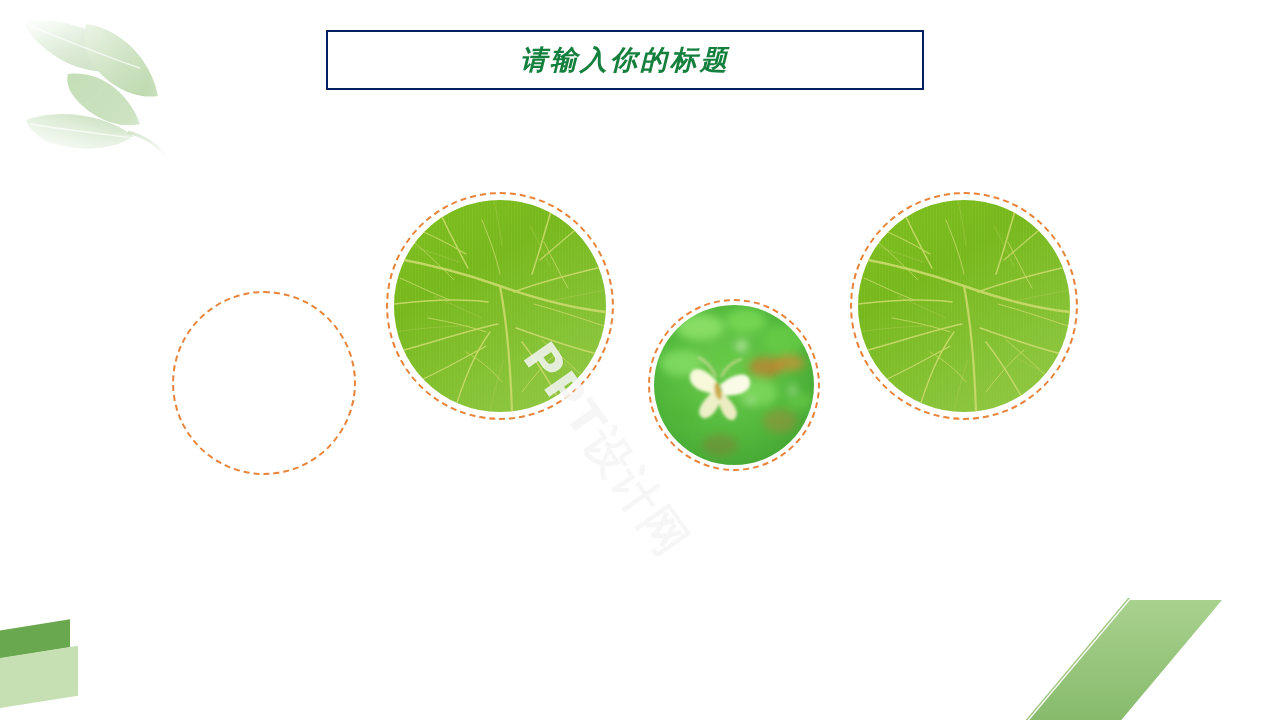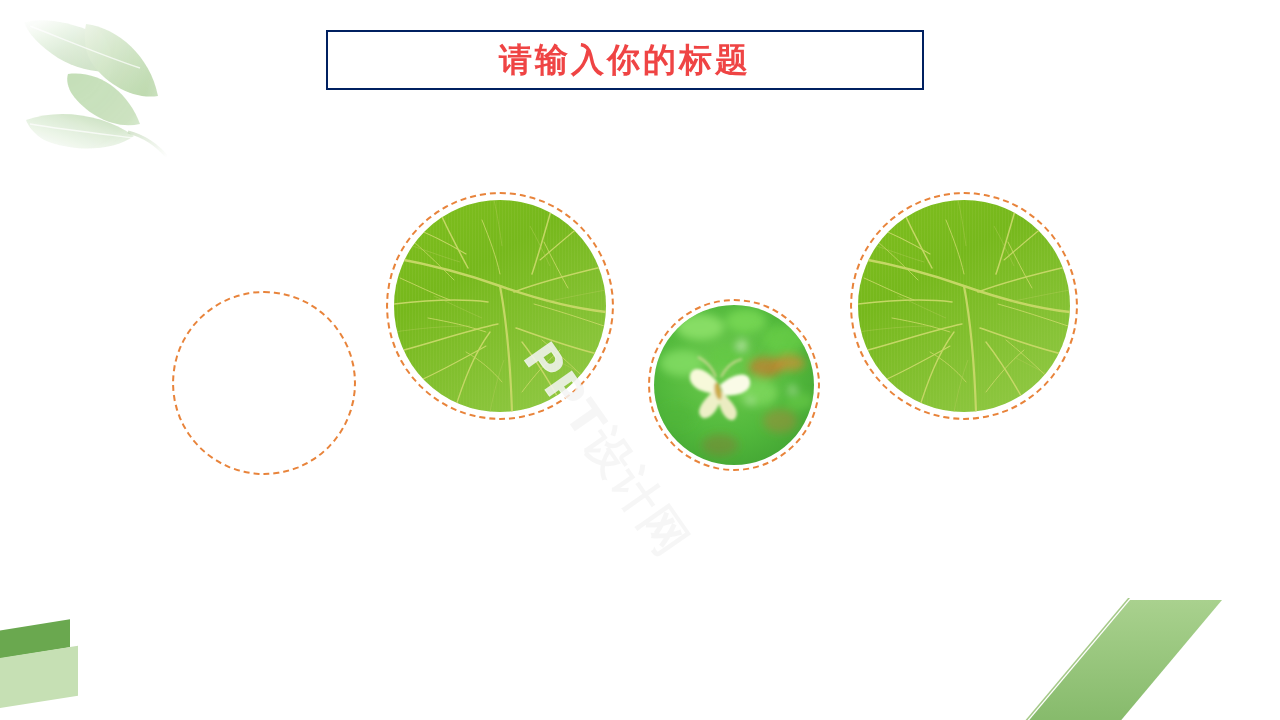--- a/index.html
+++ b/index.html
@@ -38,26 +38,27 @@
     width: 598px;
     height: 60px;
     border: 2px solid #002060;
     background: #ffffff;
     display: flex;
     align-items: center;
     justify-content: center;
     box-sizing: border-box;
   }
   .title-text {
-    font-size: 33px;
+    font-size: 27px;
     letter-spacing: 3px;
-    color: #ef4444;
+    color: #15803d;
     font-weight: bold;
     font-family: "DejaVu Sans", sans-serif;
     white-space: nowrap;
+    font-style: italic;
   }
 
   
   .ring {
     position: absolute;
     border: 2px dashed #E8833A;
     border-radius: 50%;
     box-sizing: border-box;
     background: transparent;
   }

